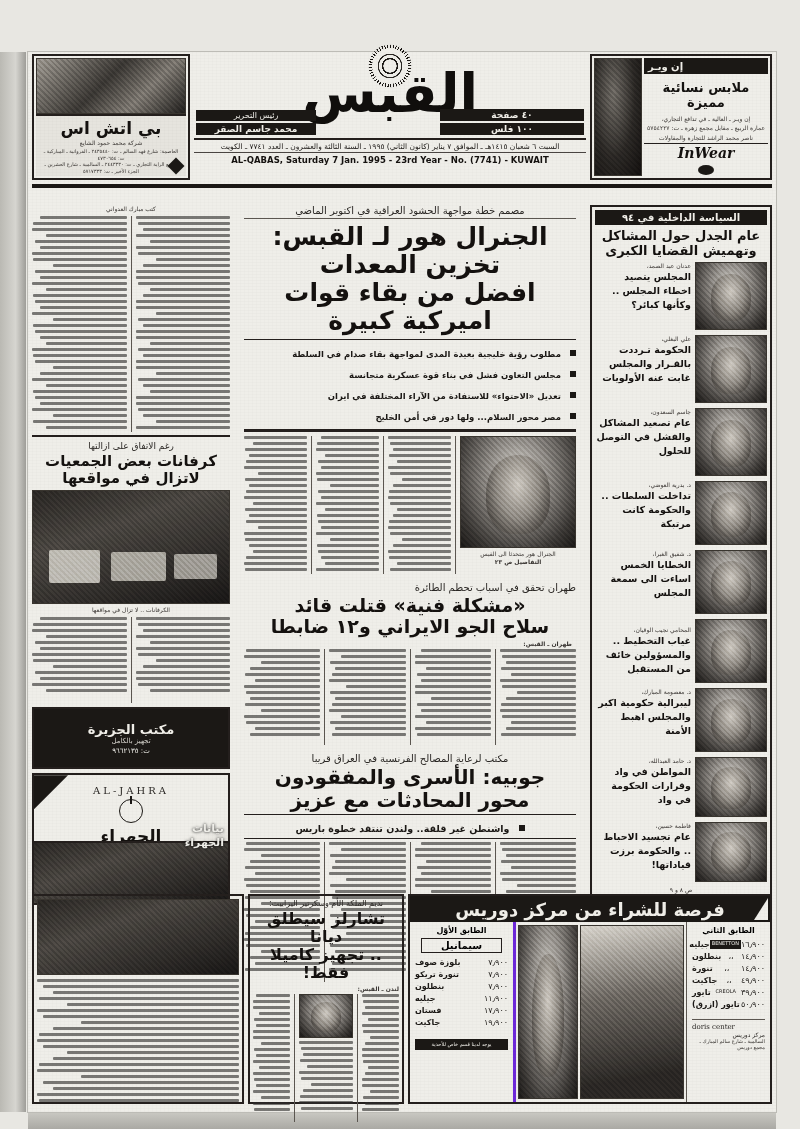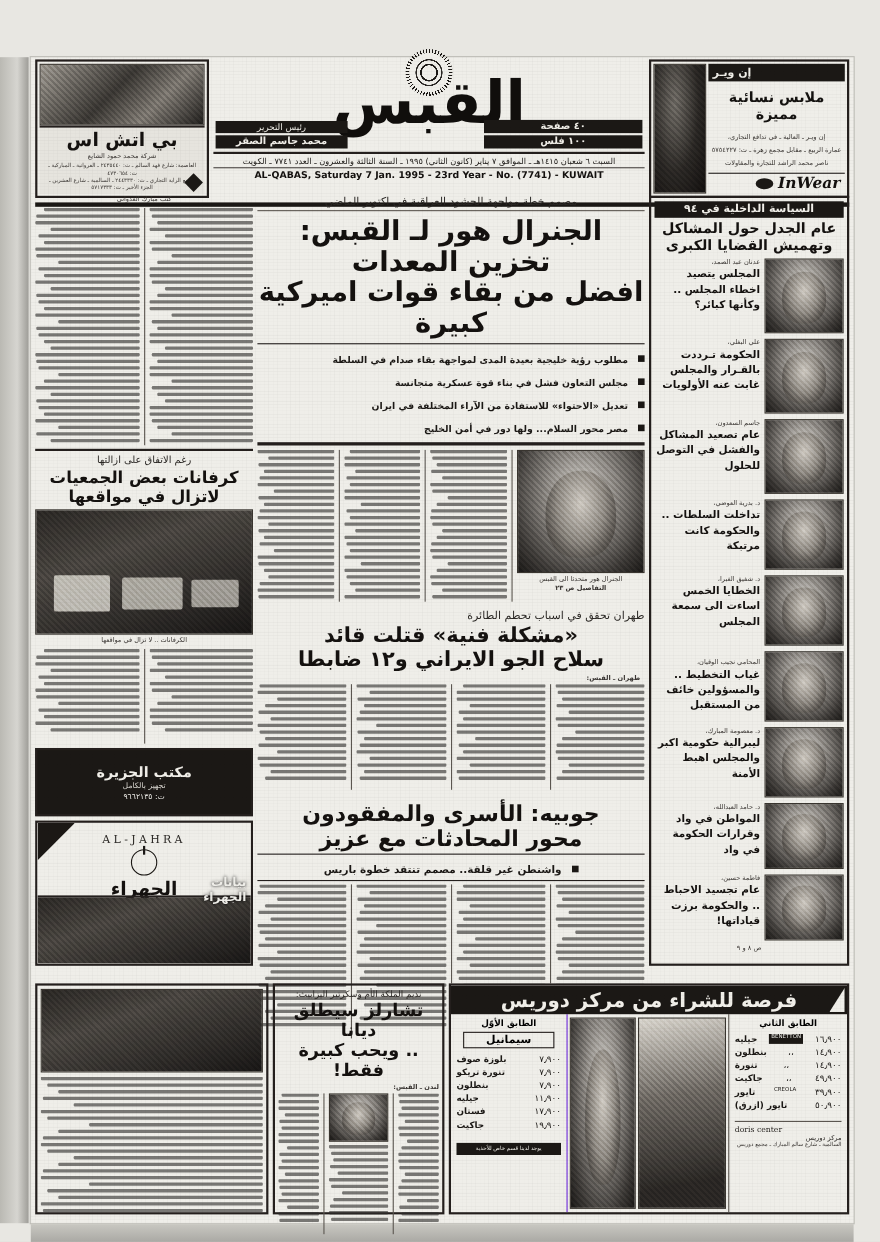--- a/index.html
+++ b/index.html
@@ -100,21 +100,21 @@
     <div style="position:absolute;left:4px;top:2px;width:740px;height:128px;display:flex;gap:4px;">
 
       <div class="adbox" style="width:182px;height:126px;padding:2px;box-sizing:border-box;">
         <div style="display:flex;height:100%;gap:2px;">
           <div style="flex:1;display:flex;flex-direction:column;justify-content:space-between;">
             <div class="blackbar" style="height:16px;display:flex;align-items:center;justify-content:flex-end;padding:0 4px;font-size:10px;font-weight:bold;">إن ويـر</div>
             <div class="ar ad-title" style="font-size:13px;text-align:center;padding:4px 2px;">ملابس نسائية مميزة</div>
             <div class="ar tiny" style="text-align:center;padding:0 2px;">إن ويـر ـ العالية ـ في تدافع التجاري،</div>
             <div class="ar tiny" style="text-align:center;padding:0 2px;">عمارة الربيع ـ مقابل مجمع زهرة ـ ت: ٥٧٥٤٢٢٧</div>
             <div class="ar tiny" style="text-align:center;padding:0 2px;">ناصر محمد الراشد للتجارة والمقاولات</div>
-            <div style="border-top:1px solid #241f1d;display:flex;align-items:center;justify-content:flex-start;padding:1px 4px;gap:4px;">
+            <div style="border-top:1px solid #241f1d;display:flex;align-items:center;justify-content:flex-start;padding:1px 4px;gap:4px;flex-direction:column;">
               <span style="font-family:'DejaVu Serif',serif;font-style:italic;font-weight:bold;font-size:14px;color:#14110f;">InWear</span>
               <span style="width:16px;height:10px;background:#1b1815;border-radius:50% 50% 50% 50%;display:inline-block;"></span>
             </div>
           </div>
           <div class="photo dark" style="width:46px;"></div>
         </div>
       </div>
 
       <div style="flex:1;position:relative;">
         <div style="display:flex;align-items:center;justify-content:center;height:24px;">
@@ -146,21 +146,21 @@
           <div class="ar tiny" style="margin-top:1px;">شركة محمد حمود الشايع</div>
           <div class="ar" style="font-size:5px;line-height:1.3;text-align:center;padding:2px 4px 0;color:#3a3633;">العاصمة: شارع فهد السالم ـ ت: ٢٤٣٥٤٤٠ ـ الفروانية ـ المباركية ـ ت: ٤٧٣٠٦٥٤</div>
           <div class="ar" style="font-size:5px;line-height:1.3;text-align:center;padding:0 4px;color:#3a3633;">مجمع الراية التجاري ـ ت: ٢٤٤٣٣٣٠ ـ السالمية ـ شارع العشرين ـ الجزء الأخير ـ ت: ٥٧١٧٣٣٣</div>
           <div style="position:absolute;right:4px;bottom:4px;width:12px;height:12px;background:#1b1815;transform:rotate(45deg);"></div>
         </div>
       </div>
     </div>
 
     <div class="rule thick" style="position:absolute;left:4px;top:132px;width:740px;"></div>
 
-    <div style="position:absolute;left:4px;top:126px;width:740px;height:700px;display:flex;gap:4px;">
+    <div style="position:absolute;left:4px;top:153px;width:740px;height:700px;display:flex;gap:14px;">
 
       <div style="width:182px;border:2px solid #241f1d;padding:3px;box-sizing:border-box;display:flex;flex-direction:column;">
         <div class="blackbar ar" style="font-size:10px;font-weight:bold;text-align:center;padding:2px 0;">السياسة الداخلية في ٩٤</div>
         <div class="ar hl" style="font-size:13px;text-align:center;margin-top:4px;">عام الجدل حول المشاكل</div>
         <div class="ar hl" style="font-size:13px;text-align:center;margin-bottom:4px;">وتهميش القضايا الكبرى</div>
 
         <div style="display:flex;gap:4px;margin-bottom:5px;">
           <div class="photo face" style="width:70px;height:66px;"></div>
           <div style="flex:1;">
             <div class="ar tiny">عدنان عبد الصمد،</div>
@@ -432,25 +432,26 @@
               <div class="bl s3"></div>
                 <div class="bl s4"></div>
                 <div class="bl s2"></div>
             </div>
           </div>
         </div>
 
         <div class="rule" style="margin:4px 0;"></div>
 
         <div>
+          <div class="ar" style="font-size:10px;text-align:center;letter-spacing:1px;color:#2a2724;">مكتب لرعاية المصالح الفرنسية في العراق قريبا</div>
           <div class="ar hl" style="font-size:20px;text-align:center;margin-top:2px;">جوبيه: الأسرى والمفقودون</div>
           <div class="ar hl" style="font-size:20px;text-align:center;">محور المحادثات مع عزيز</div>
           <div style="border-top:1px solid #241f1d;border-bottom:1px solid #241f1d;margin-top:3px;padding:2px 0;text-align:center;">
             <span class="bullet"></span>
-            <span class="ar" style="font-size:9.5px;font-weight:bold;color:#1b1815;">واشنطن غير قلقة.. مصمم تنتقد خطوة باريس</span>
+            <span class="ar" style="font-size:9.5px;font-weight:bold;color:#1b1815;">واشنطن غير قلقة.. ولندن تنتقد خطوة باريس</span>
           </div>
           <div style="display:flex;gap:4px;margin-top:3px;height:140px;">
             <div class="col body-lines">
               <div class="bl s1"></div>
                 <div class="bl s3"></div>
                 <div class="bl s2"></div>
                 <div class="bl s6"></div>
               <div class="bl s4"></div>
                 <div class="bl s1"></div>
                 <div class="bl s3"></div>
@@ -713,21 +714,21 @@
     <div style="position:absolute;left:4px;top:842px;width:740px;height:210px;display:flex;gap:4px;">
 
       <div class="adbox" style="width:360px;position:relative;overflow:hidden;">
         <div class="blackbar" style="height:26px;display:flex;align-items:center;justify-content:center;position:relative;">
           <span class="ar" style="font-size:18px;font-weight:bold;letter-spacing:1px;">فرصة للشراء من مركز دوريس</span>
           <span style="position:absolute;right:2px;top:2px;width:14px;height:22px;background:#efeee9;clip-path:polygon(100% 0,0 100%,100% 100%);"></span>
         </div>
 
         <div style="display:flex;height:calc(100% - 26px);">
 
-          <div style="width:108px;padding:4px 5px;box-sizing:border-box;border-left:1px solid #5b5650;">
+          <div style="width:84px;padding:4px 5px;box-sizing:border-box;border-left:1px solid #5b5650;">
             <div class="ar" style="font-size:8px;text-align:center;font-weight:bold;margin-bottom:5px;">الطابق الثاني</div>
             <div class="pricerow">
               <span>١٦٫٩٠٠</span>
               <span style="font-size:5px;background:#1b1815;color:#efeee9;padding:0 2px;direction:ltr;">BENETTON</span>
               <span class="nm ar">جيليه</span>
             </div>
             <div class="pricerow">
               <span>١٤٫٩٠٠</span>
               <span>،،</span>
               <span class="nm ar">بنطلون</span>
@@ -756,21 +757,21 @@
               <div class="ar" style="font-size:6px;color:#2a2724;">مركز دوريس</div>
               <div class="ar" style="font-size:5px;color:#3a3633;">السالمية ـ شارع سالم المبارك ـ مجمع دوريس</div>
             </div>
           </div>
 
           <div style="flex:1;display:flex;gap:2px;padding:3px 2px;box-sizing:border-box;">
             <div class="photo" style="flex:1;background:linear-gradient(170deg,#d9d5cd,#6f6a64 40%,#2a2724 85%);"></div>
             <div class="photo face" style="width:58px;"></div>
           </div>
 
-          <div style="width:106px;padding:4px 5px;box-sizing:border-box;border-right:1px solid #6d28d9;">
+          <div style="width:106px;padding:4px 5px;box-sizing:border-box;border-right:3px solid #6d28d9;">
             <div class="ar" style="font-size:8px;text-align:center;font-weight:bold;">الطابق الأوّل</div>
             <div class="ar" style="font-size:10px;text-align:center;font-weight:bold;border:1.5px solid #241f1d;margin:3px 6px 5px;padding:1px 0;">سيمانيل</div>
             <div class="pricerow">
               <span>٧٫٩٠٠</span>
               <span class="nm ar">بلوزة صوف</span>
             </div>
             <div class="pricerow">
               <span>٧٫٩٠٠</span>
               <span class="nm ar">تنورة تريكو</span>
             </div>
@@ -791,21 +792,21 @@
               <span class="nm ar">جاكيت</span>
             </div>
             <div class="blackbar ar" style="font-size:5px;text-align:center;margin-top:12px;padding:2px 1px;line-height:1.4;">يوجد لدينا قسم خاص للأحذية</div>
           </div>
         </div>
       </div>
 
       <div style="width:156px;border:2px solid #241f1d;padding:3px;box-sizing:border-box;">
         <div class="ar" style="font-size:8px;text-align:center;letter-spacing:.5px;color:#2a2724;">نديم الملكة الأم وسكرتير اليزابيث:</div>
         <div class="ar hl" style="font-size:16px;text-align:center;margin-top:2px;">تشارلز سيطلق ديانا</div>
-        <div class="ar hl" style="font-size:16px;text-align:center;">.. ويحب كبيرة فقط!</div>
+        <div class="ar hl" style="font-size:16px;text-align:center;">.. تجهيز كاميلا فقط!</div>
         <div class="ar tiny" style="text-align:right;margin-top:3px;font-weight:bold;">لندن ـ القبس:</div>
         <div style="display:flex;gap:4px;margin-top:2px;height:128px;">
           <div class="col body-lines">
             <div class="bl s1"></div>
               <div class="bl s3"></div>
               <div class="bl s2"></div>
               <div class="bl s6"></div>
             <div class="bl s4"></div>
               <div class="bl s1"></div>
               <div class="bl s3"></div>

